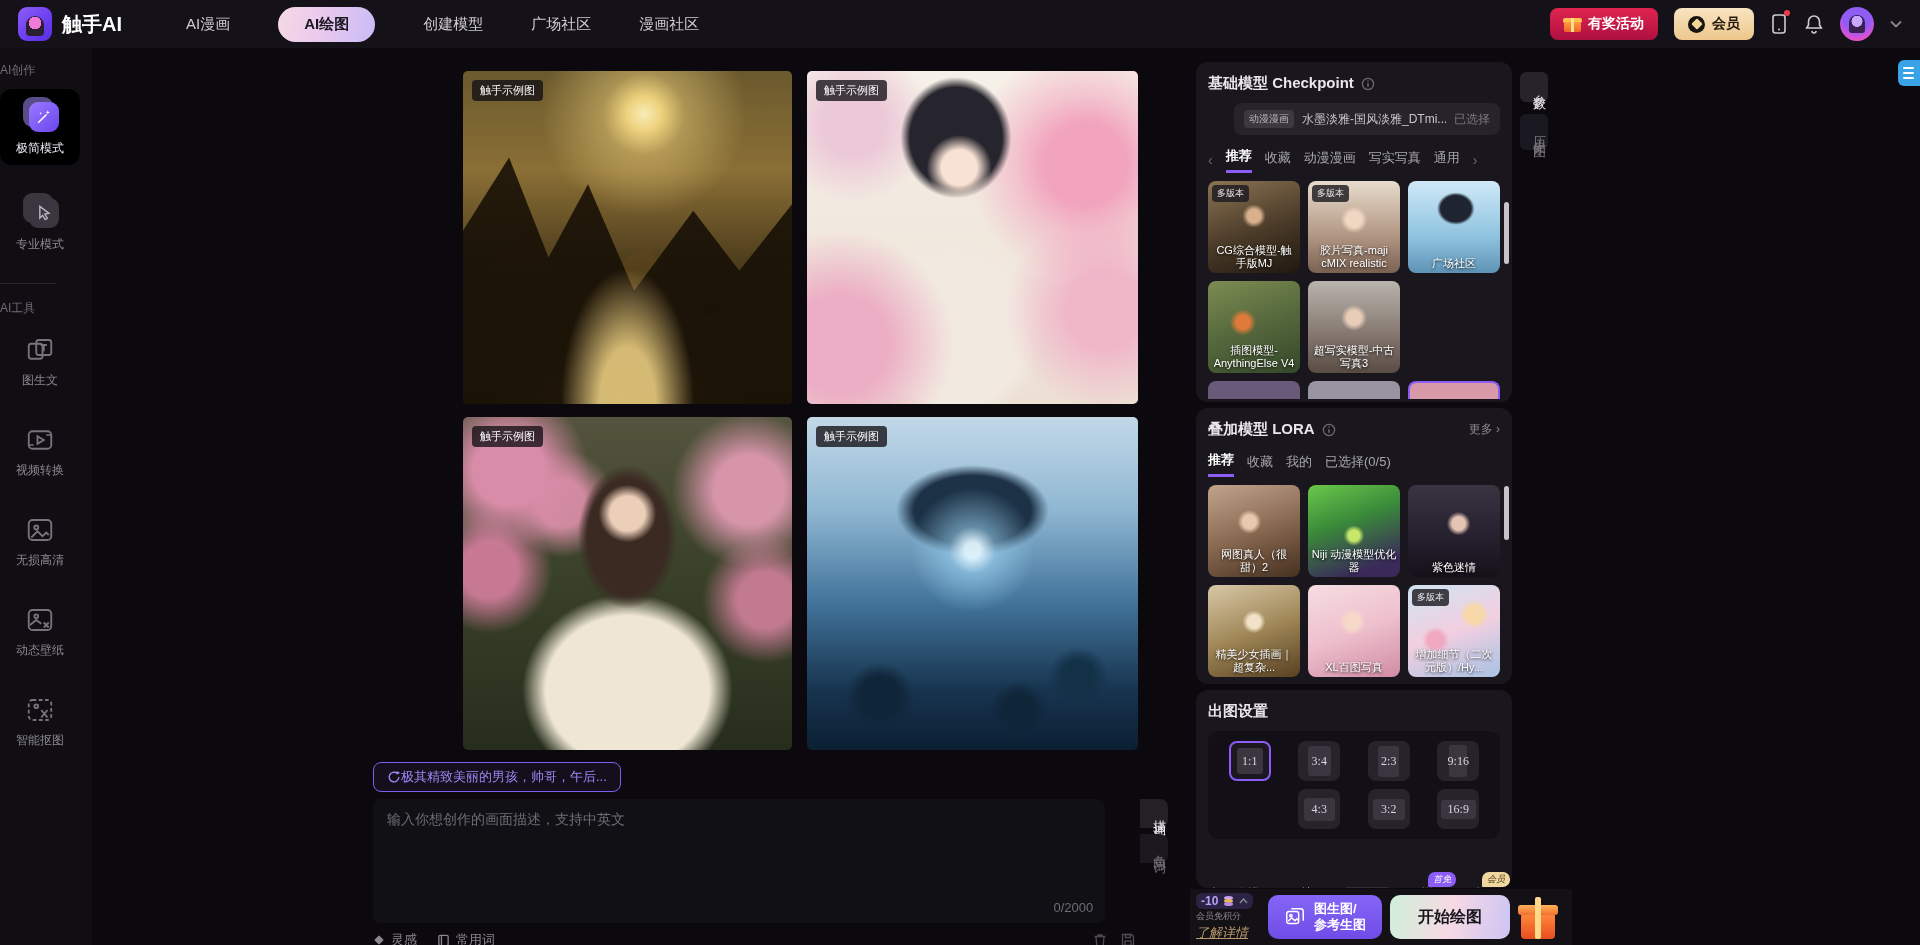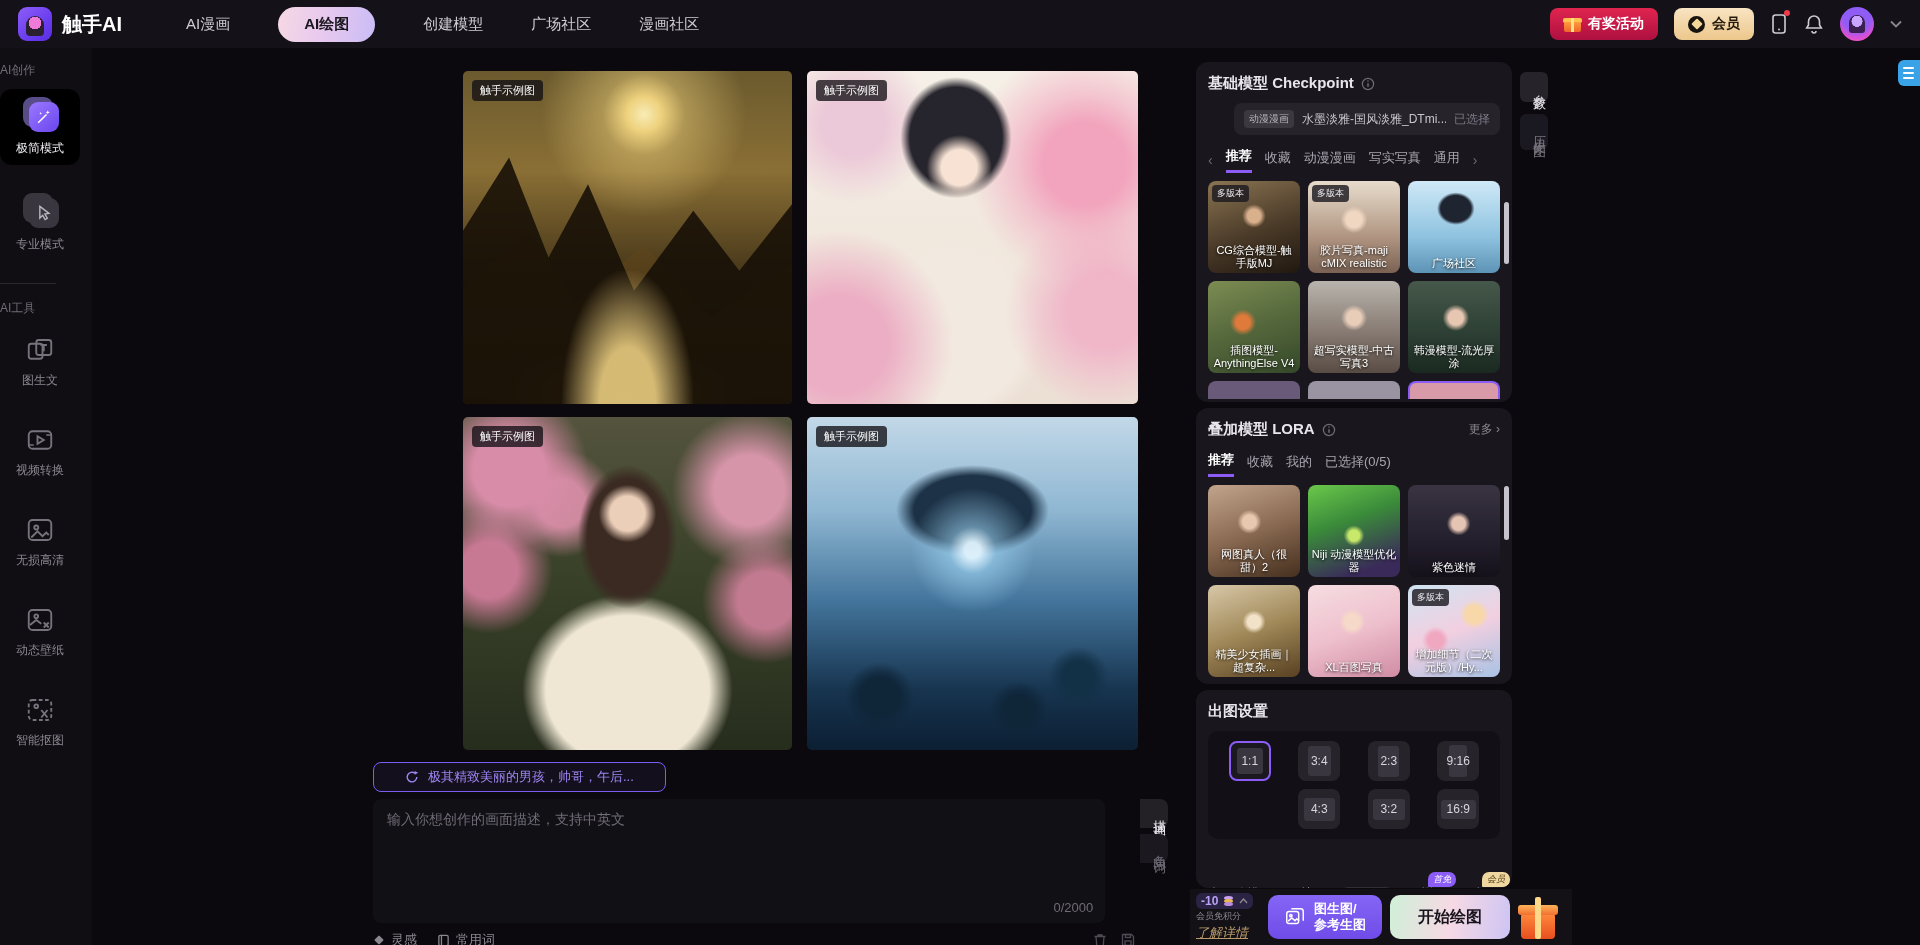--- a/index.html
+++ b/index.html
@@ -84,22 +84,22 @@
   .img4 { background:
     radial-gradient(circle at 50% 40%, rgba(225,245,255,.95) 0 3%, rgba(160,215,245,.55) 9%, transparent 24%),
     radial-gradient(ellipse 34% 20% at 50% 28%, rgba(18,38,58,.92) 0 52%, transparent 68%),
     radial-gradient(circle at 22% 84%, #0f2538 0 5%, transparent 9%),
     radial-gradient(circle at 64% 88%, #0f2538 0 4%, transparent 8%),
     radial-gradient(circle at 82% 78%, #123046 0 4%, transparent 8%),
     linear-gradient(180deg,#c2d8e8 0%,#8fb7d2 28%,#44759c 55%,#17344f 82%,#0c1f33 100%); }
 
   
   .prompt-wrap { position:absolute; left:373px; top:762px; width:796px; }
-  .suggest-pill { display:inline-flex; align-items:center; gap:9px; border:1px solid #7e5ef2; border-radius:8px;
-    padding:5px 31px; color:#9f86f2; font-size:13px; background:rgba(126,94,242,.07);text-align:center; }
+  .suggest-pill { display:inline-flex; align-items:center; border:1px solid #7e5ef2; border-radius:8px;
+    padding:5px 13px; color:#9f86f2; font-size:13px; background:rgba(126,94,242,.07);text-align:center; }
   .input-row { display:flex; margin-top:7px;gap:32px; }
   .textarea-box { position:relative; width:762px; height:124px; background:#111015; border-radius:8px; }
   .textarea-box textarea { width:100%; height:100%; background:transparent; border:none; resize:none; outline:none;
     color:#d8d5dd; font-size:14px; padding:12px 14px; font-family:inherit; }
   .textarea-box textarea::placeholder { color:#6f6b77; }
   .counter { position:absolute; right:12px; bottom:8px; font-size:13px; color:#6f6b77; }
   .side-strip { width:30px; margin-left:3px; display:flex; flex-direction:column; gap:6px; }
   .side-tab { writing-mode:vertical-rl; letter-spacing:3px; font-size:13px; padding:10px 0; text-align:center;
     width:28px; border-radius:0 8px 8px 0; cursor:pointer; }
   .side-tab.active { background:#232026; color:#e8e6ec; }
@@ -143,21 +143,21 @@
   .lrt4 { background:radial-gradient(circle at 48% 40%,#f6d9c8 0 10%,transparent 18%),linear-gradient(160deg,#f6dde2,#eec0cd 50%,#d08ca4); }
   .lrt5 { background:radial-gradient(circle at 50% 40%,#f2e2c8 0 9%,transparent 16%),linear-gradient(160deg,#d8c8a8,#a08858 50%,#584022); }
   .lrt6 { background:radial-gradient(circle at 30% 60%,#f0a8c0 0 9%,transparent 16%),radial-gradient(circle at 72% 32%,#f8d8a8 0 9%,transparent 16%),linear-gradient(160deg,#cfe4f2,#f2cfe0 50%,#a8c2e4); }
   .sv1 { background:#6a5a7a; } .sv2 { background:#9a93a2; }
   .sv3 { background:#d89aa8; border:2px solid #8b5cf6; border-bottom:none; }
 
   
   .ratio-panel { margin-top:10px; background:#121016; border-radius:10px; padding:10px 12px; }
   .ratio-grid { display:grid; grid-template-columns:repeat(4,1fr); gap:8px 10px; }
   .ratio { position:relative; width:42px; height:40px; margin:0 auto; border-radius:8px; background:#26232a;
-    display:flex; align-items:center; justify-content:center; }
+    display:flex; align-items:center; justify-content:center;font-family:Liberation Serif, serif; }
   .ratio .shape { position:absolute; background:#3a363f; border-radius:3px; }
   .ratio span { position:relative; font-size:12px; color:#d8d5dd; z-index:2; }
   .ratio.selected { border:2px solid #8b5cf6; background:#1b1820; }
   .s11{width:26px;height:26px;} .s34{width:23px;height:30px;} .s23{width:21px;height:31px;} .s916{width:18px;height:32px;}
   .s43{width:31px;height:23px;} .s32{width:32px;height:21px;} .s169{width:35px;height:19px;}
   .res-row { display:flex; align-items:center; gap:16px; margin-top:12px; font-size:13px; color:#8a8790; }
   .res-opt { position:relative; color:#b9b6c0; font-size:13px; padding:4px 6px; }
   .res-opt.active { background:#312e37; color:#ef4444; border-radius:6px; padding:16px 12px;margin-top:36px; }
   .mini-badge { position:absolute; top:-9px; right:-10px; font-size:9px; padding:1px 5px; border-radius:7px 7px 7px 1px; }
   .mini-badge.purple { background:#8b5cf6; color:#fff; }
@@ -427,23 +427,20 @@
       </div>
       <div class="tile ckt3">
         <span class="tile-label">广场社区</span>
       </div>
       <div class="tile ckt4">
         <span class="tile-label">插图模型-AnythingElse V4</span>
       </div>
       <div class="tile ckt5">
         <span class="tile-label">超写实模型-中古写真3</span>
       </div>
-      <div class="tile ckt6">
-        <span class="tile-label">韩漫模型-流光厚涂</span>
-      </div>
     </div>
     <div class="sliver-row">
       <div class="sliver sv1"></div>
         <div class="sliver sv2"></div>
         <div class="sliver sv3"></div>
     </div>
     <div class="vthumb" style="top:140px;"></div>
   </div>
 
   <div class="card" style="height:276px;">

